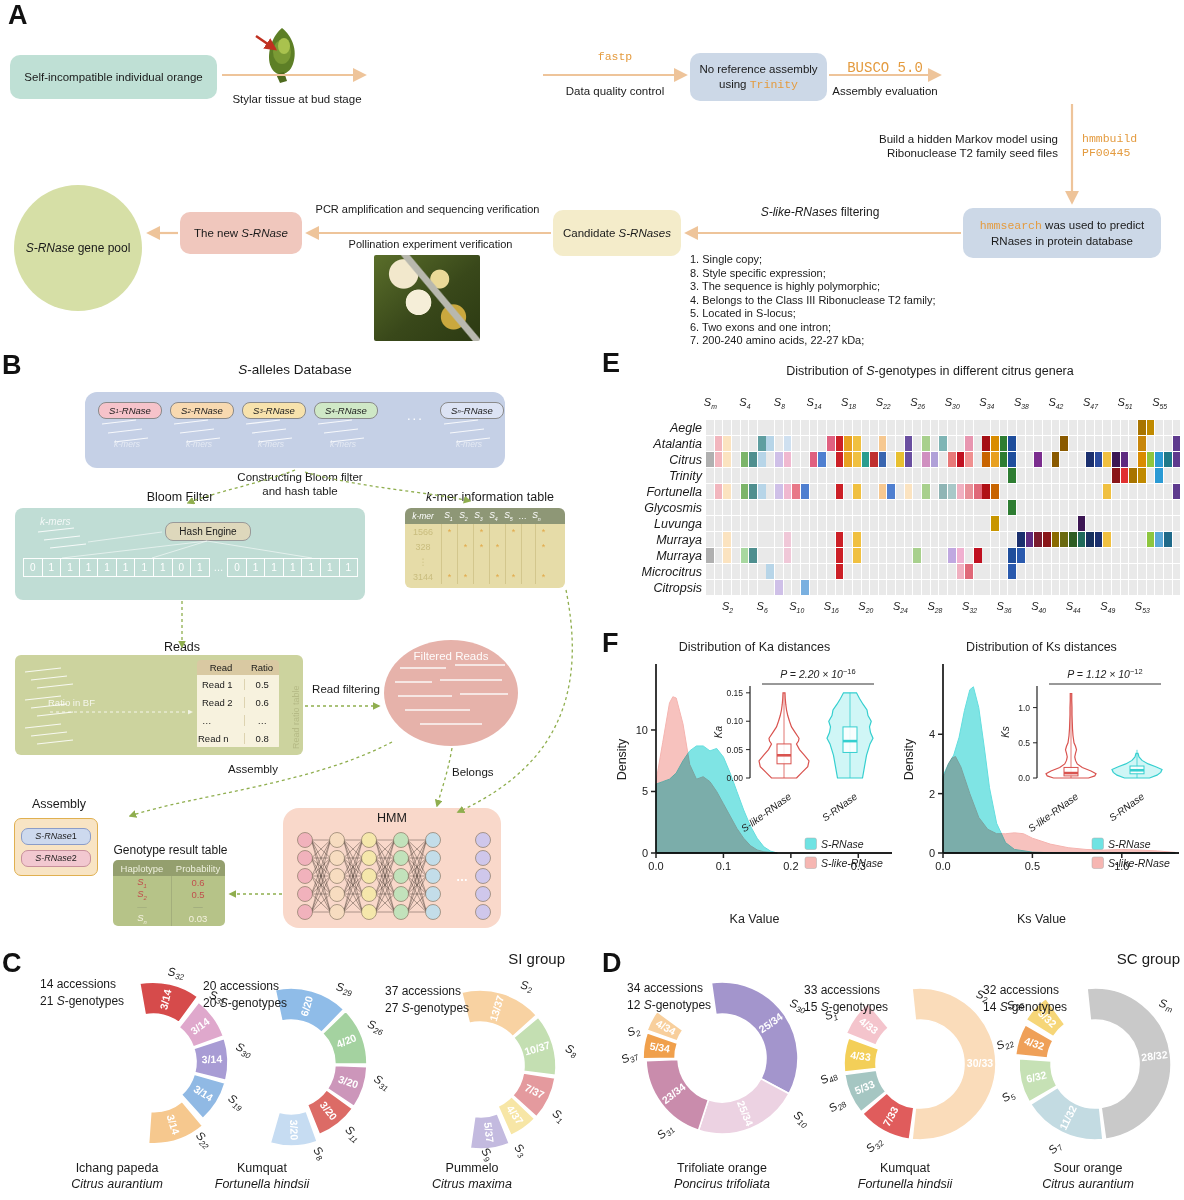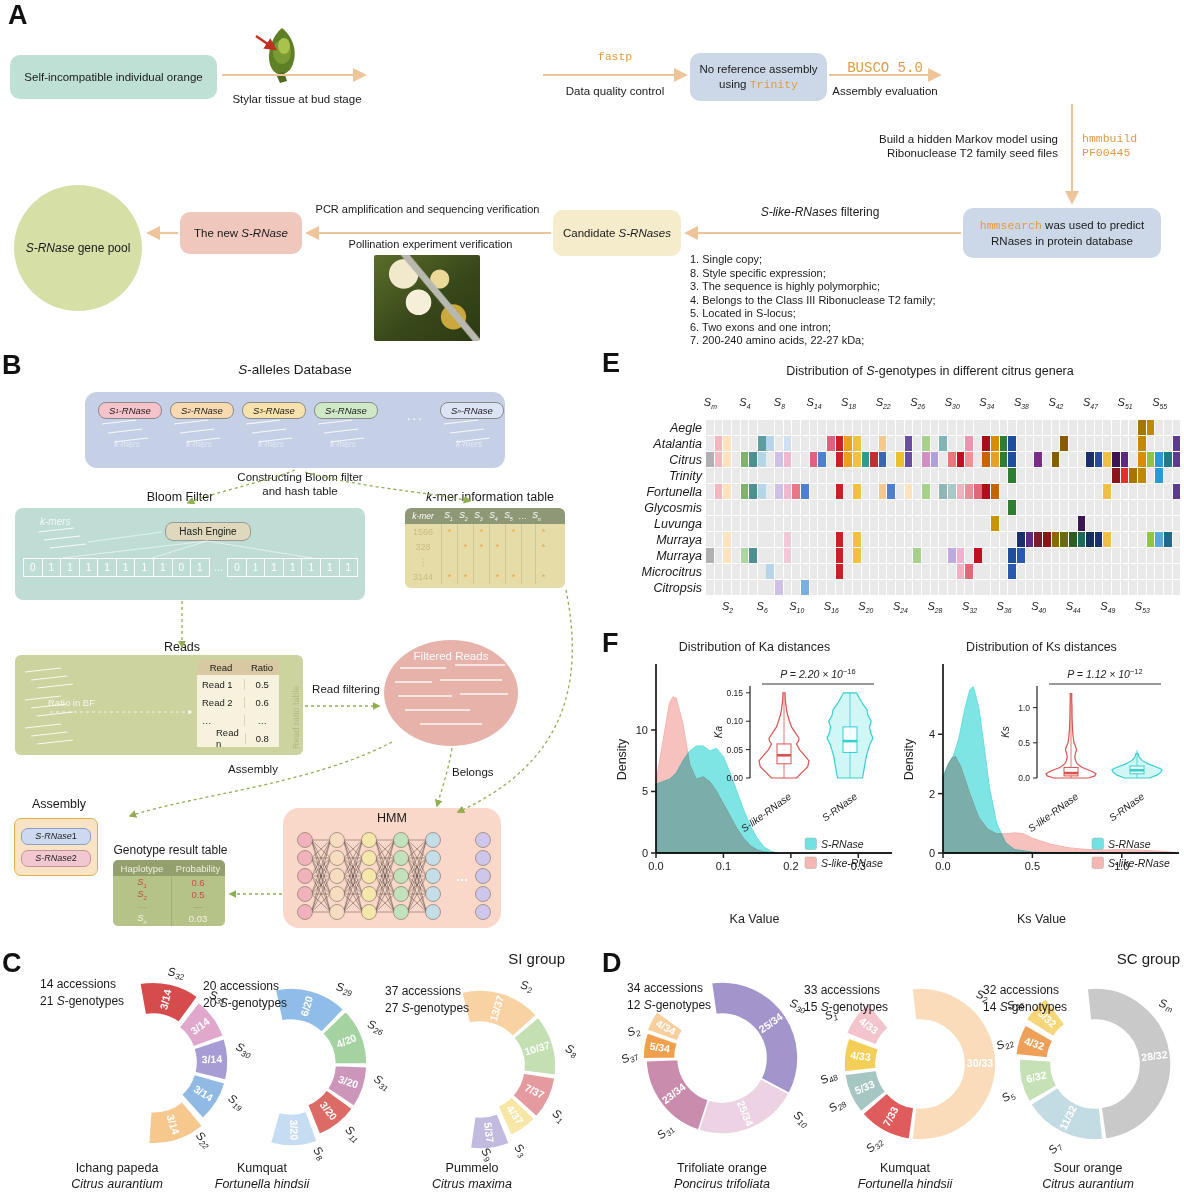--- a/index.html
+++ b/index.html
@@ -253,21 +253,21 @@
         </div>
         <div style="display: flex; height: 18px; align-items: center;">
           <span style="width: 48px; padding-left: 5px; box-sizing: border-box;">Read 2</span>
           <span style="width: 34px; text-align: center; border-left: 1px solid rgb(221, 211, 176);">0.6</span>
         </div>
         <div style="display: flex; height: 18px; align-items: center;">
           <span style="width: 48px; padding-left: 5px; box-sizing: border-box;">…</span>
           <span style="width: 34px; text-align: center; border-left: 1px solid rgb(221, 211, 176);">…</span>
         </div>
         <div style="display: flex; height: 18px; align-items: center;">
-          <span style="width: 48px; padding-left: 19px; box-sizing: border-box;">Read n</span>
+          <span style="width: 48px; padding-left: 1px; box-sizing: border-box;">Read n</span>
           <span style="width: 34px; text-align: center; border-left: 1px solid rgb(221, 211, 176);">0.8</span>
         </div>
       </div>
     </div>
 
   <div class="lbl" style="left:300px;top:682px;width:92px;font-size:11.5px">Read filtering</div>
 
   <div class="abs" style="left:384px;top:640px;width:134px;height:106px;background:#e6b2aa;border-radius:50%">
     <div class="abs" style="left:0;top:10px;width:100%;text-align:center;color:rgba(255,255,255,.95);font-size:11.5px">Filtered Reads</div>
   </div>

